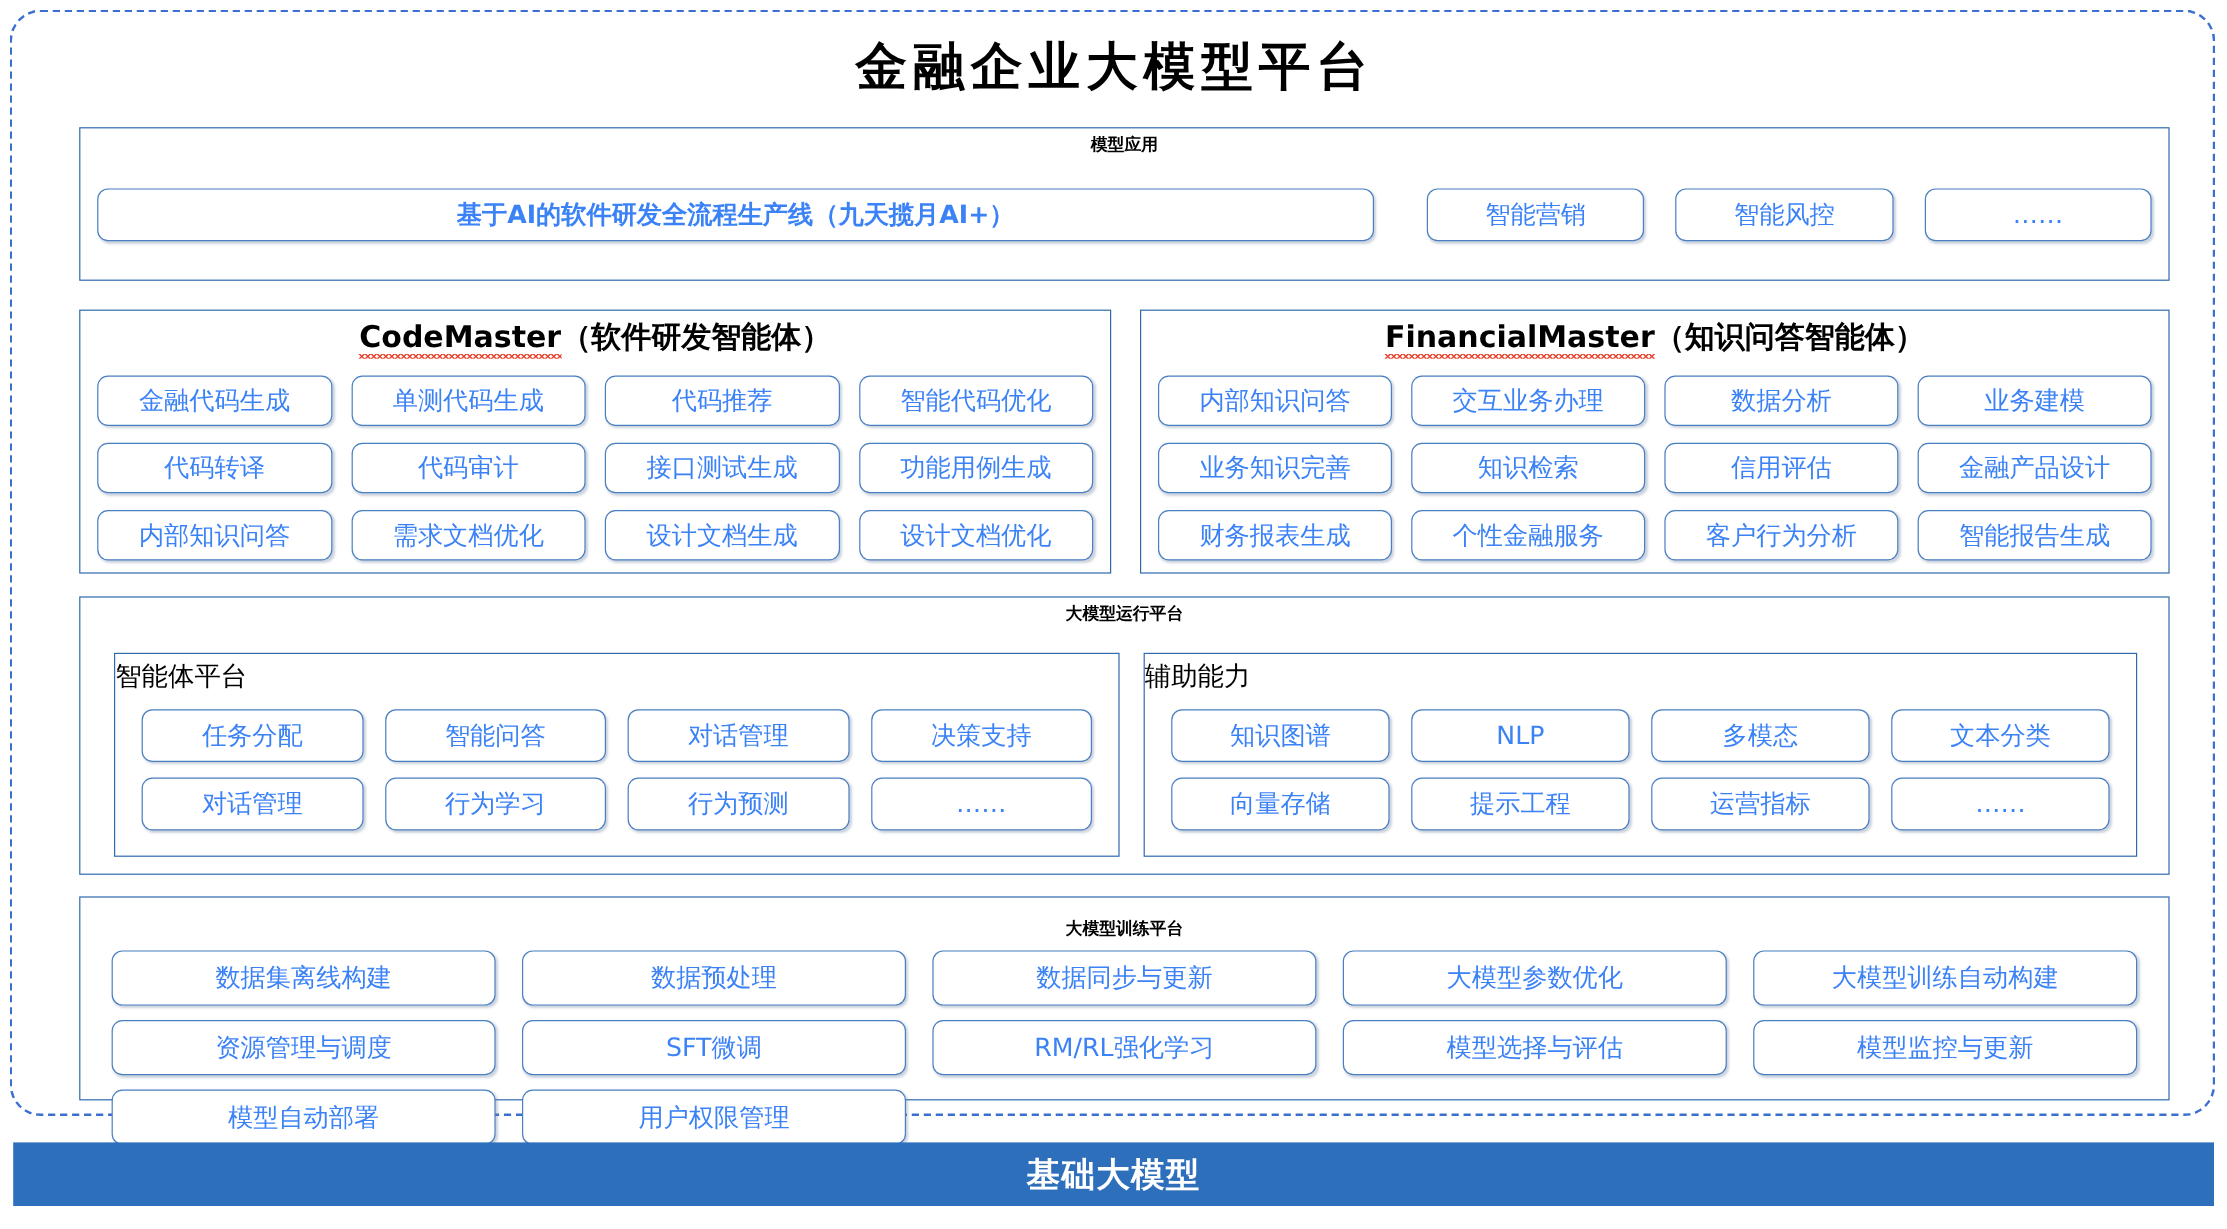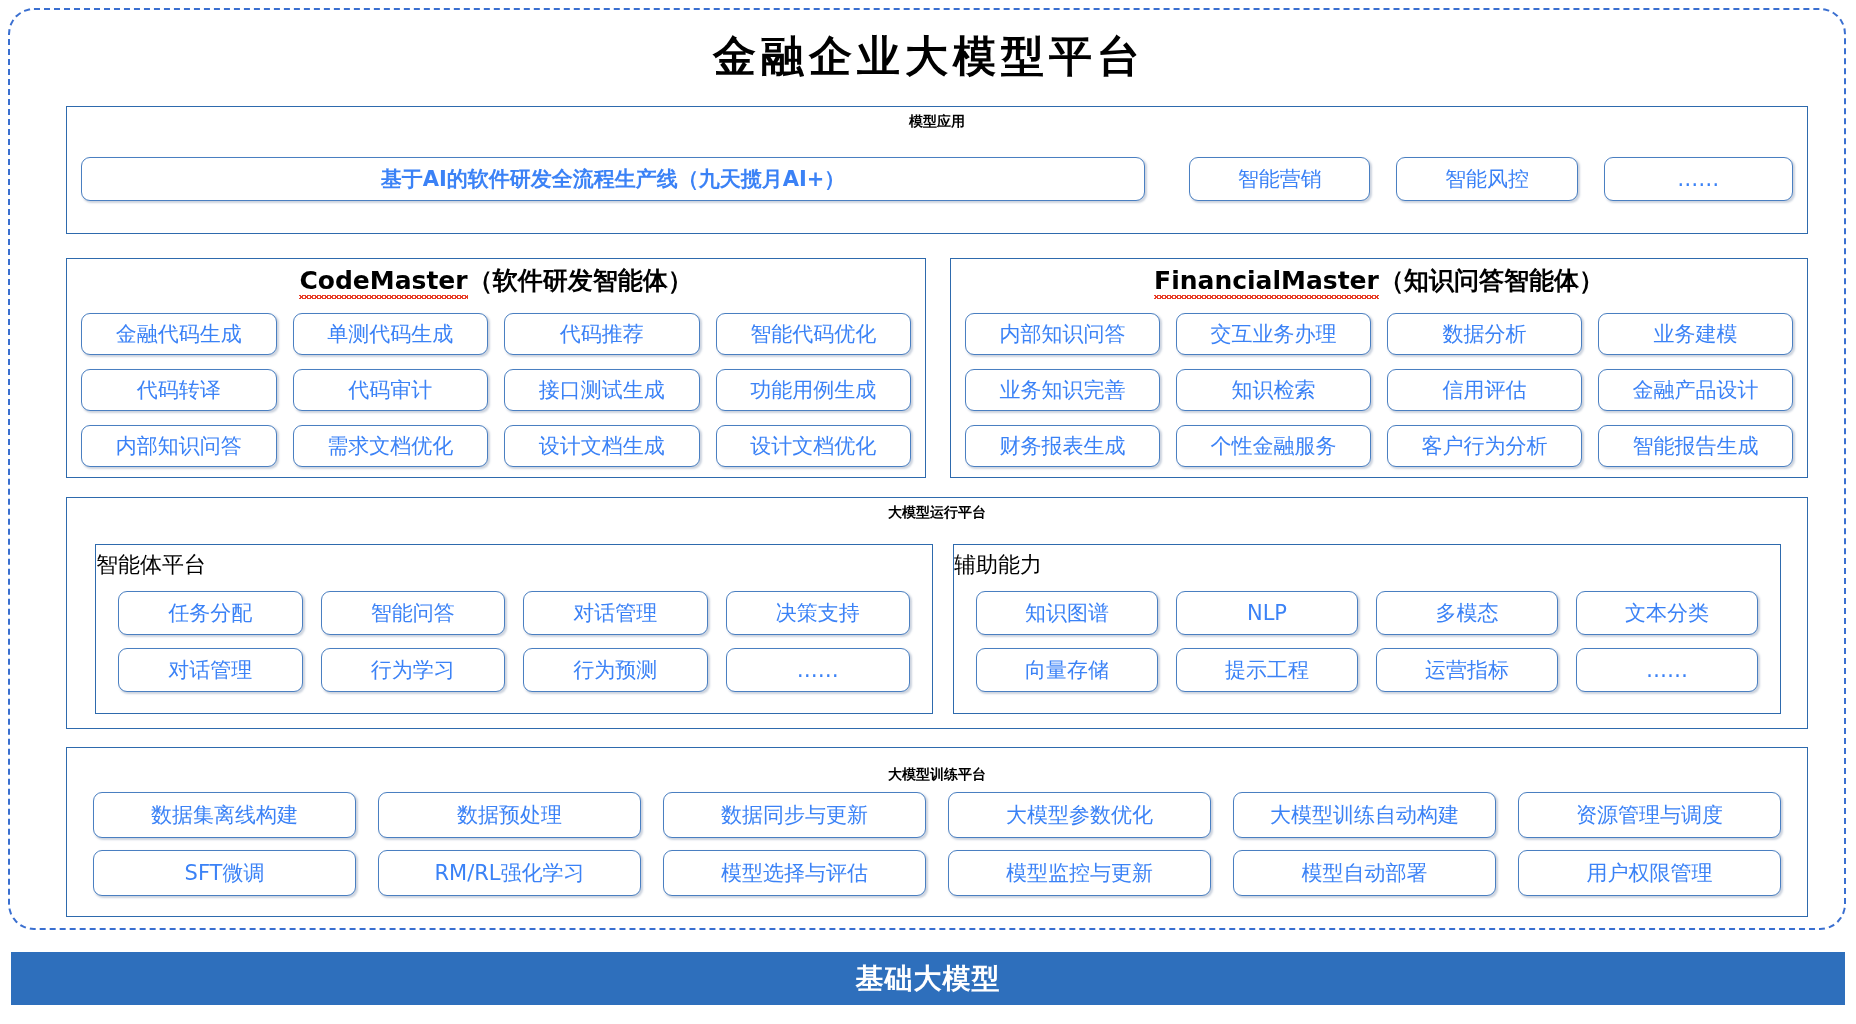--- a/index.html
+++ b/index.html
@@ -195,21 +195,21 @@
     height: 170px;
   }
   #training-section > .panel-title { margin-top: 19px; }
 
   .training-grid {
     position: absolute;
     left: 26px;
     right: 26px;
     top: 44px;
     display: grid;
-    grid-template-columns: repeat(6, 1fr);
+    grid-template-columns: repeat(5, 1fr);
     grid-auto-rows: 46px;
     column-gap: 22px;
     row-gap: 12px;
   }
   .training-grid .pill { font-size: 21px; }
 
   
   #base-model-bar {
     position: absolute;
     left: 11px;

